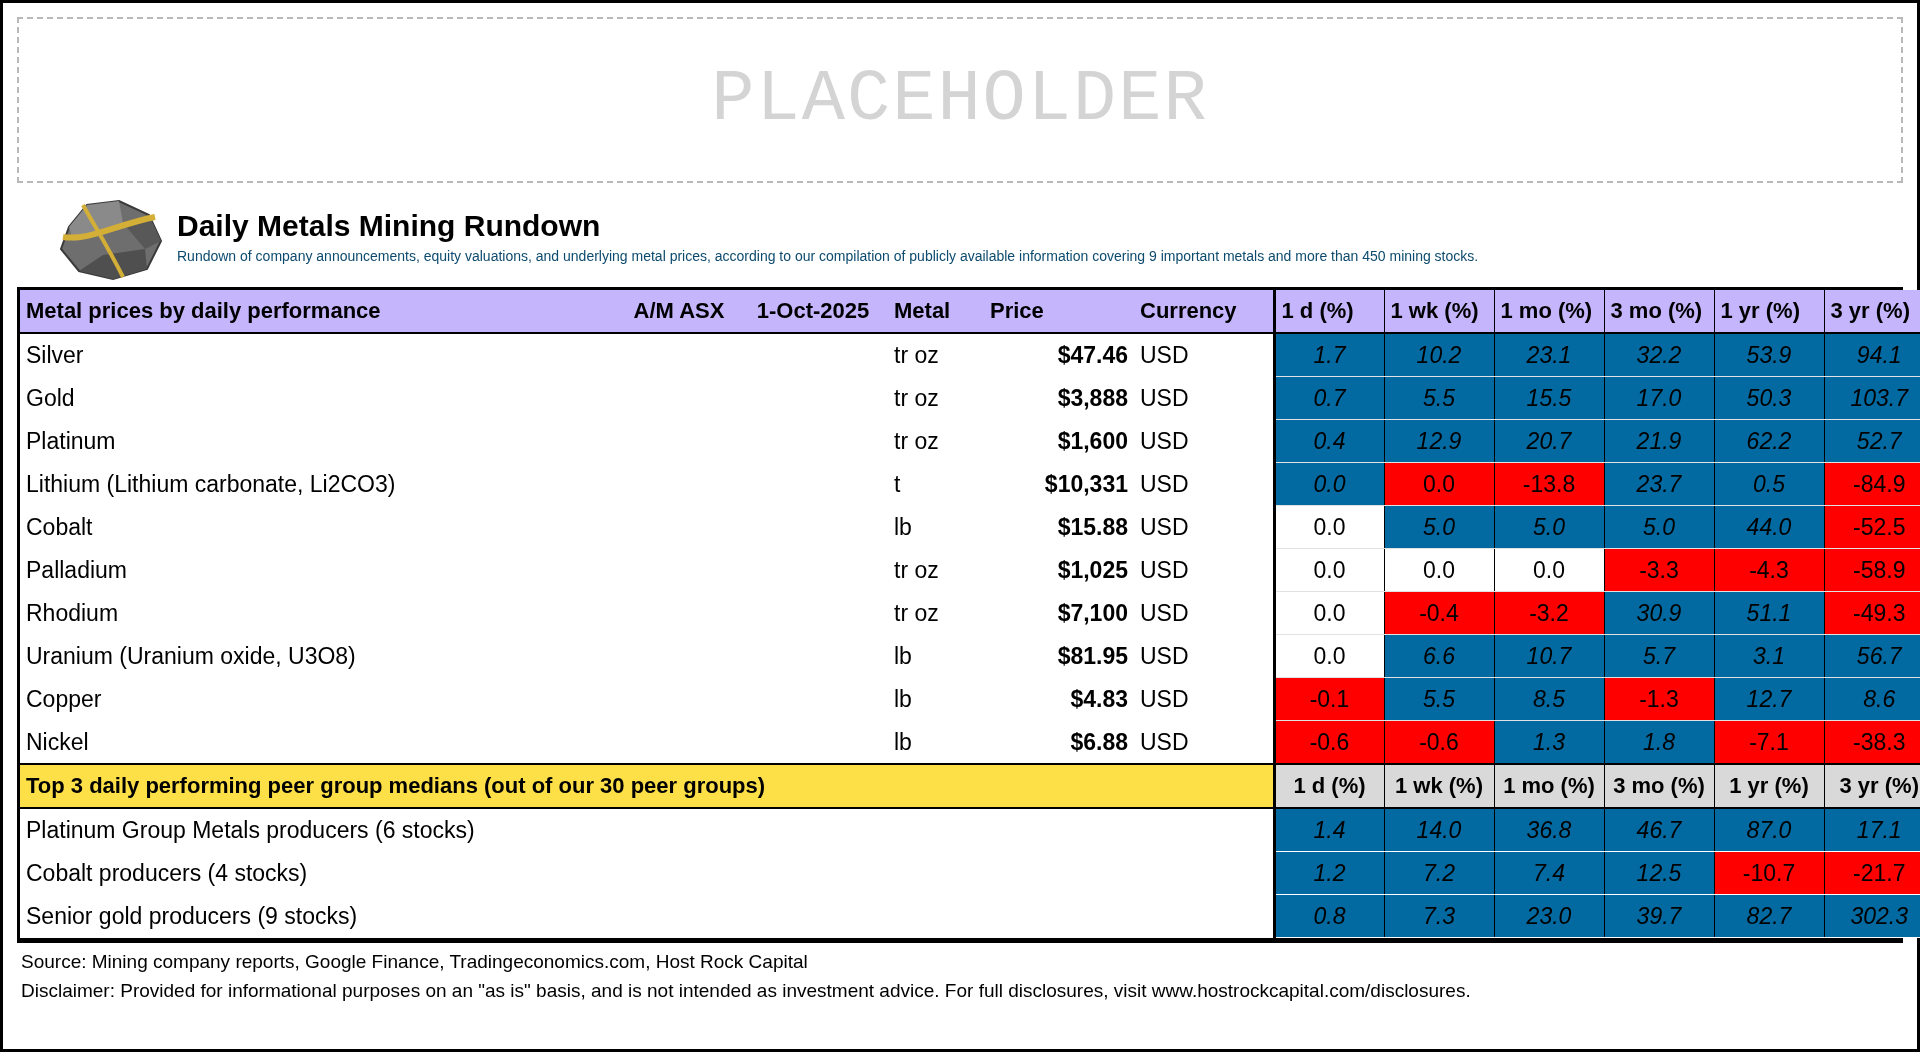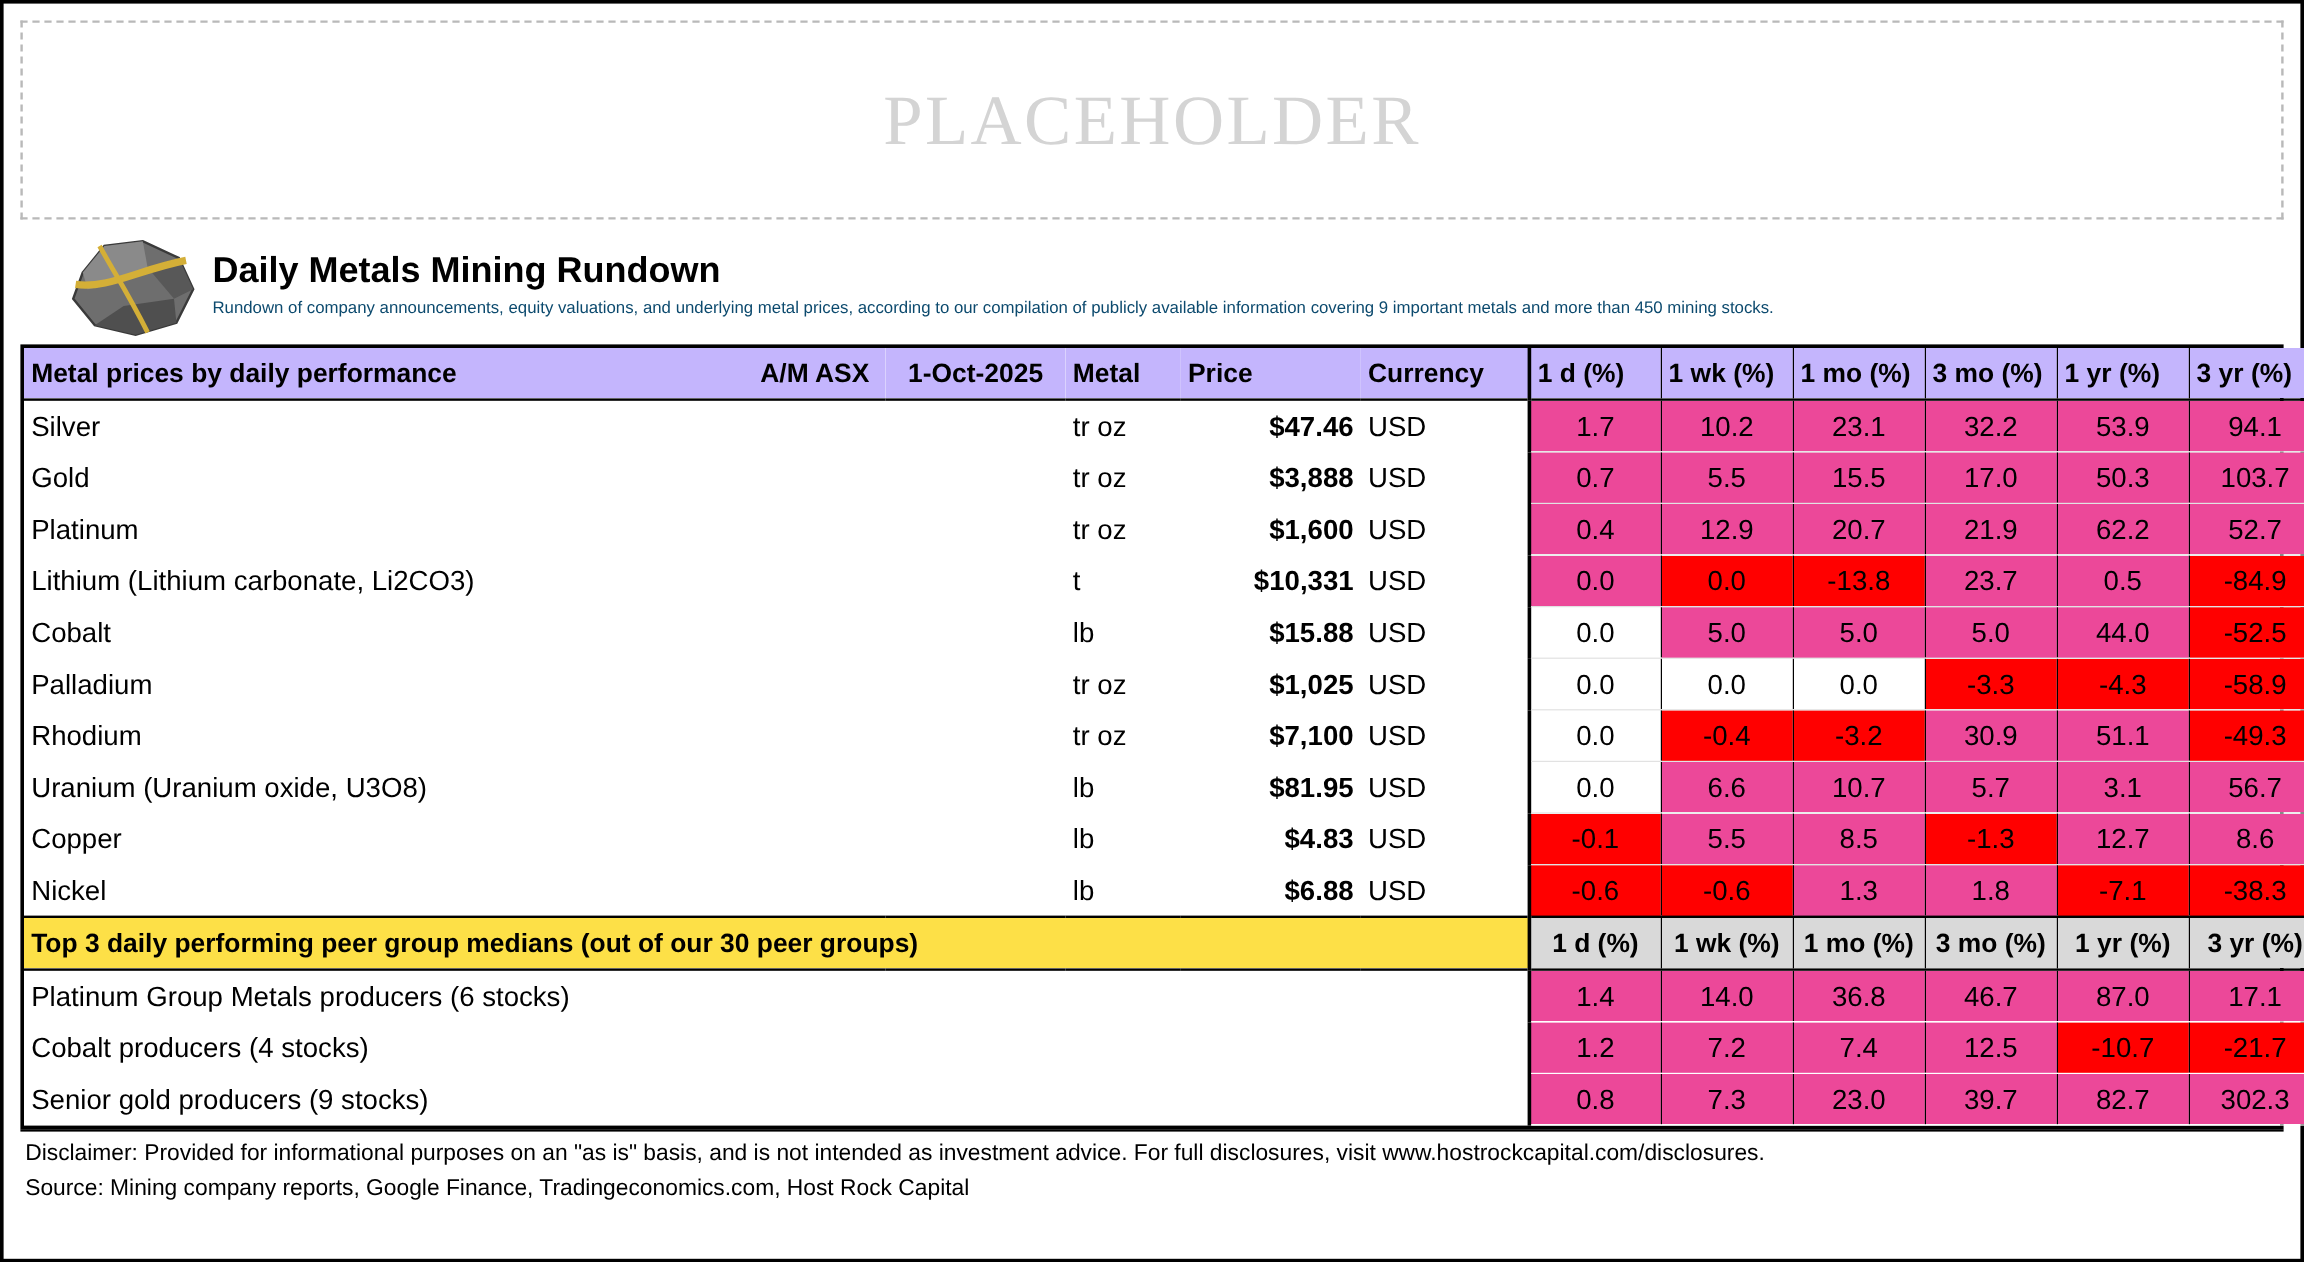--- a/index.html
+++ b/index.html
@@ -23,24 +23,24 @@
   }
   .placeholder-box {
     margin: 14px 14px 0 14px;
     height: 162px;
     border: 2px dashed #b9b9b9;
     display: flex;
     align-items: center;
     justify-content: center;
   }
   .placeholder-text {
-    font-size: 59px;
+    font-size: 72px;
     letter-spacing: 2px;
     color: #d4d4d4;
-    font-family: Liberation Serif, serif;
+    font-family: Liberation Mono, monospace;
     font-weight: 400;
     white-space: nowrap;
   }
   .header {
     display: flex;
     align-items: center;
     padding: 8px 14px 0 14px;
   }
   .logo {
     width: 150px;
@@ -100,21 +100,21 @@
   .c-price  { width: 150px; text-align: right; font-weight: bold; }
   .c-cur    { width: 140px; text-align: left; }
   .perf {
     width: 110px;
     text-align: center;
     border-left: 1px solid #000;
     border-bottom: 1px solid #fff;
   }
   td.perf { font-size: 23px; }
   .sep-left { border-left: 3px solid #000 !important; }
-  .g { background: #ec4899; color: #000; }
+  .g { background: #0369a1; color: #000; font-style: italic; }
   .r { background: #ff0000; color: #000; }
   .w { background: #ffffff; color: #000; }
   .metal-row td {
     border-bottom: 1px solid #e2e2e2;
   }
   .metal-row td.c-name,
   .metal-row td.c-unit,
   .metal-row td.c-price,
   .metal-row td.c-cur,
   .metal-row td.c-am,
@@ -374,17 +374,17 @@
           <td class="perf g">39.7</td>
           <td class="perf g">82.7</td>
           <td class="perf g">302.3</td>
         </tr>
 
       </tbody>
     </table>
   </div>
 
   <div class="footer">
+    <div>Source: Mining company reports, Google Finance, Tradingeconomics.com, Host Rock Capital</div>
     <div>Disclaimer: Provided for informational purposes on an "as is" basis, and is not intended as investment advice. For full disclosures, visit www.hostrockcapital.com/disclosures.</div>
-    <div>Source: Mining company reports, Google Finance, Tradingeconomics.com, Host Rock Capital</div>
   </div>
 
 </div>
 
 </body></html>

